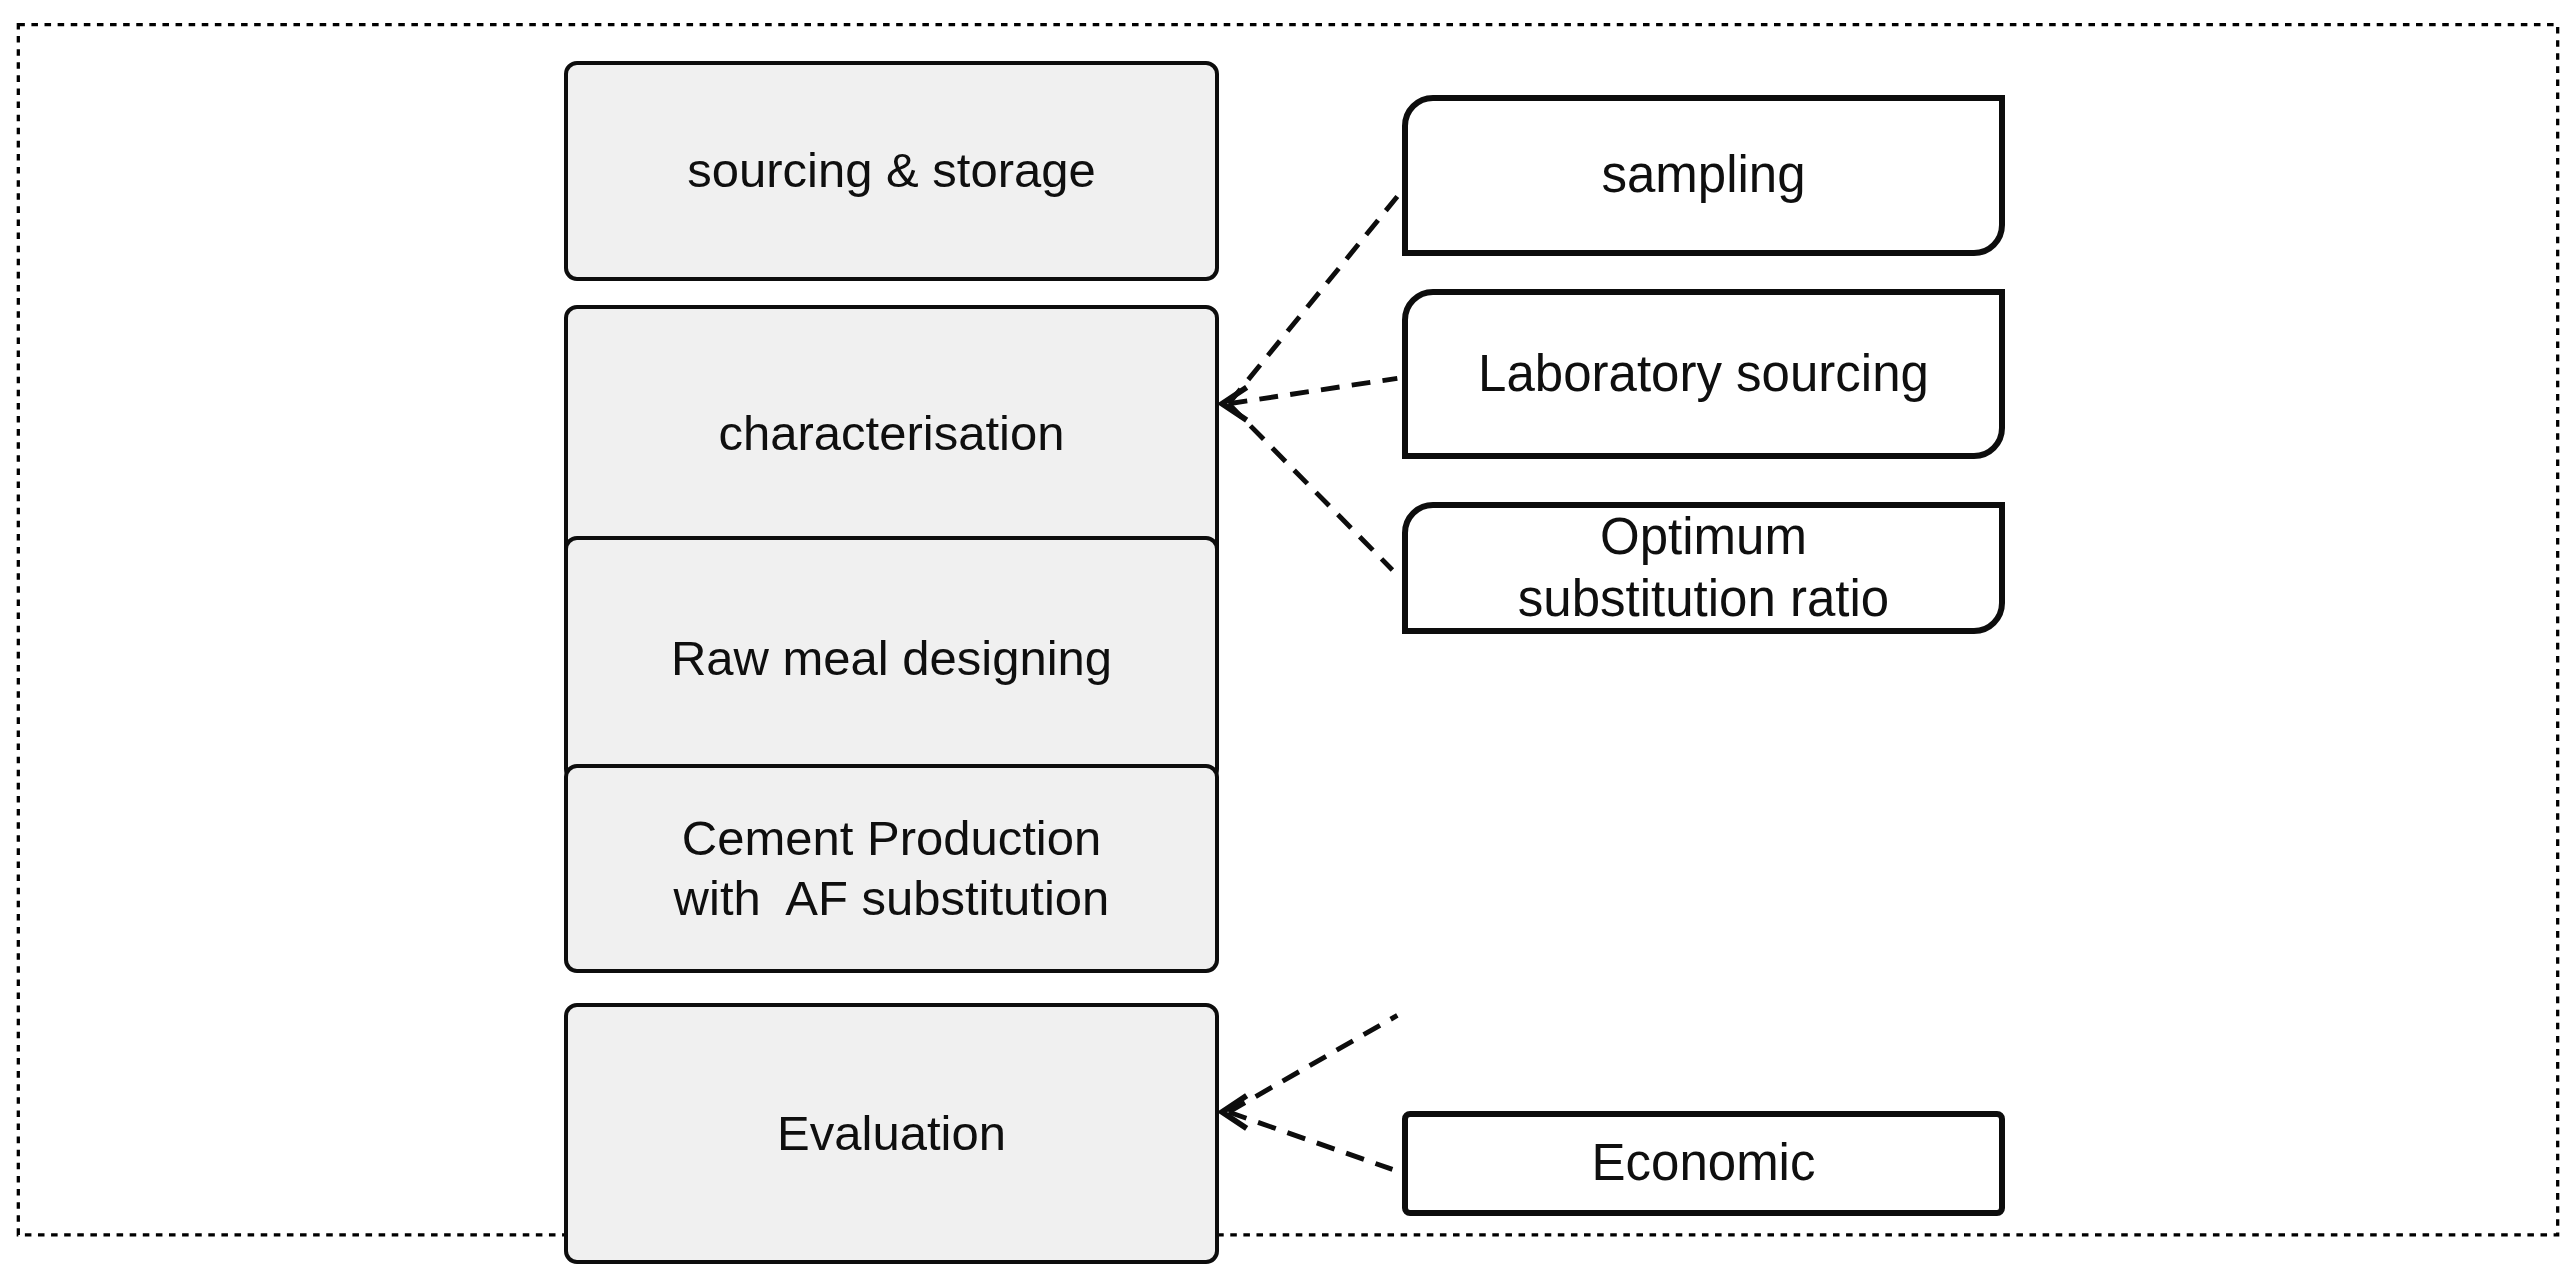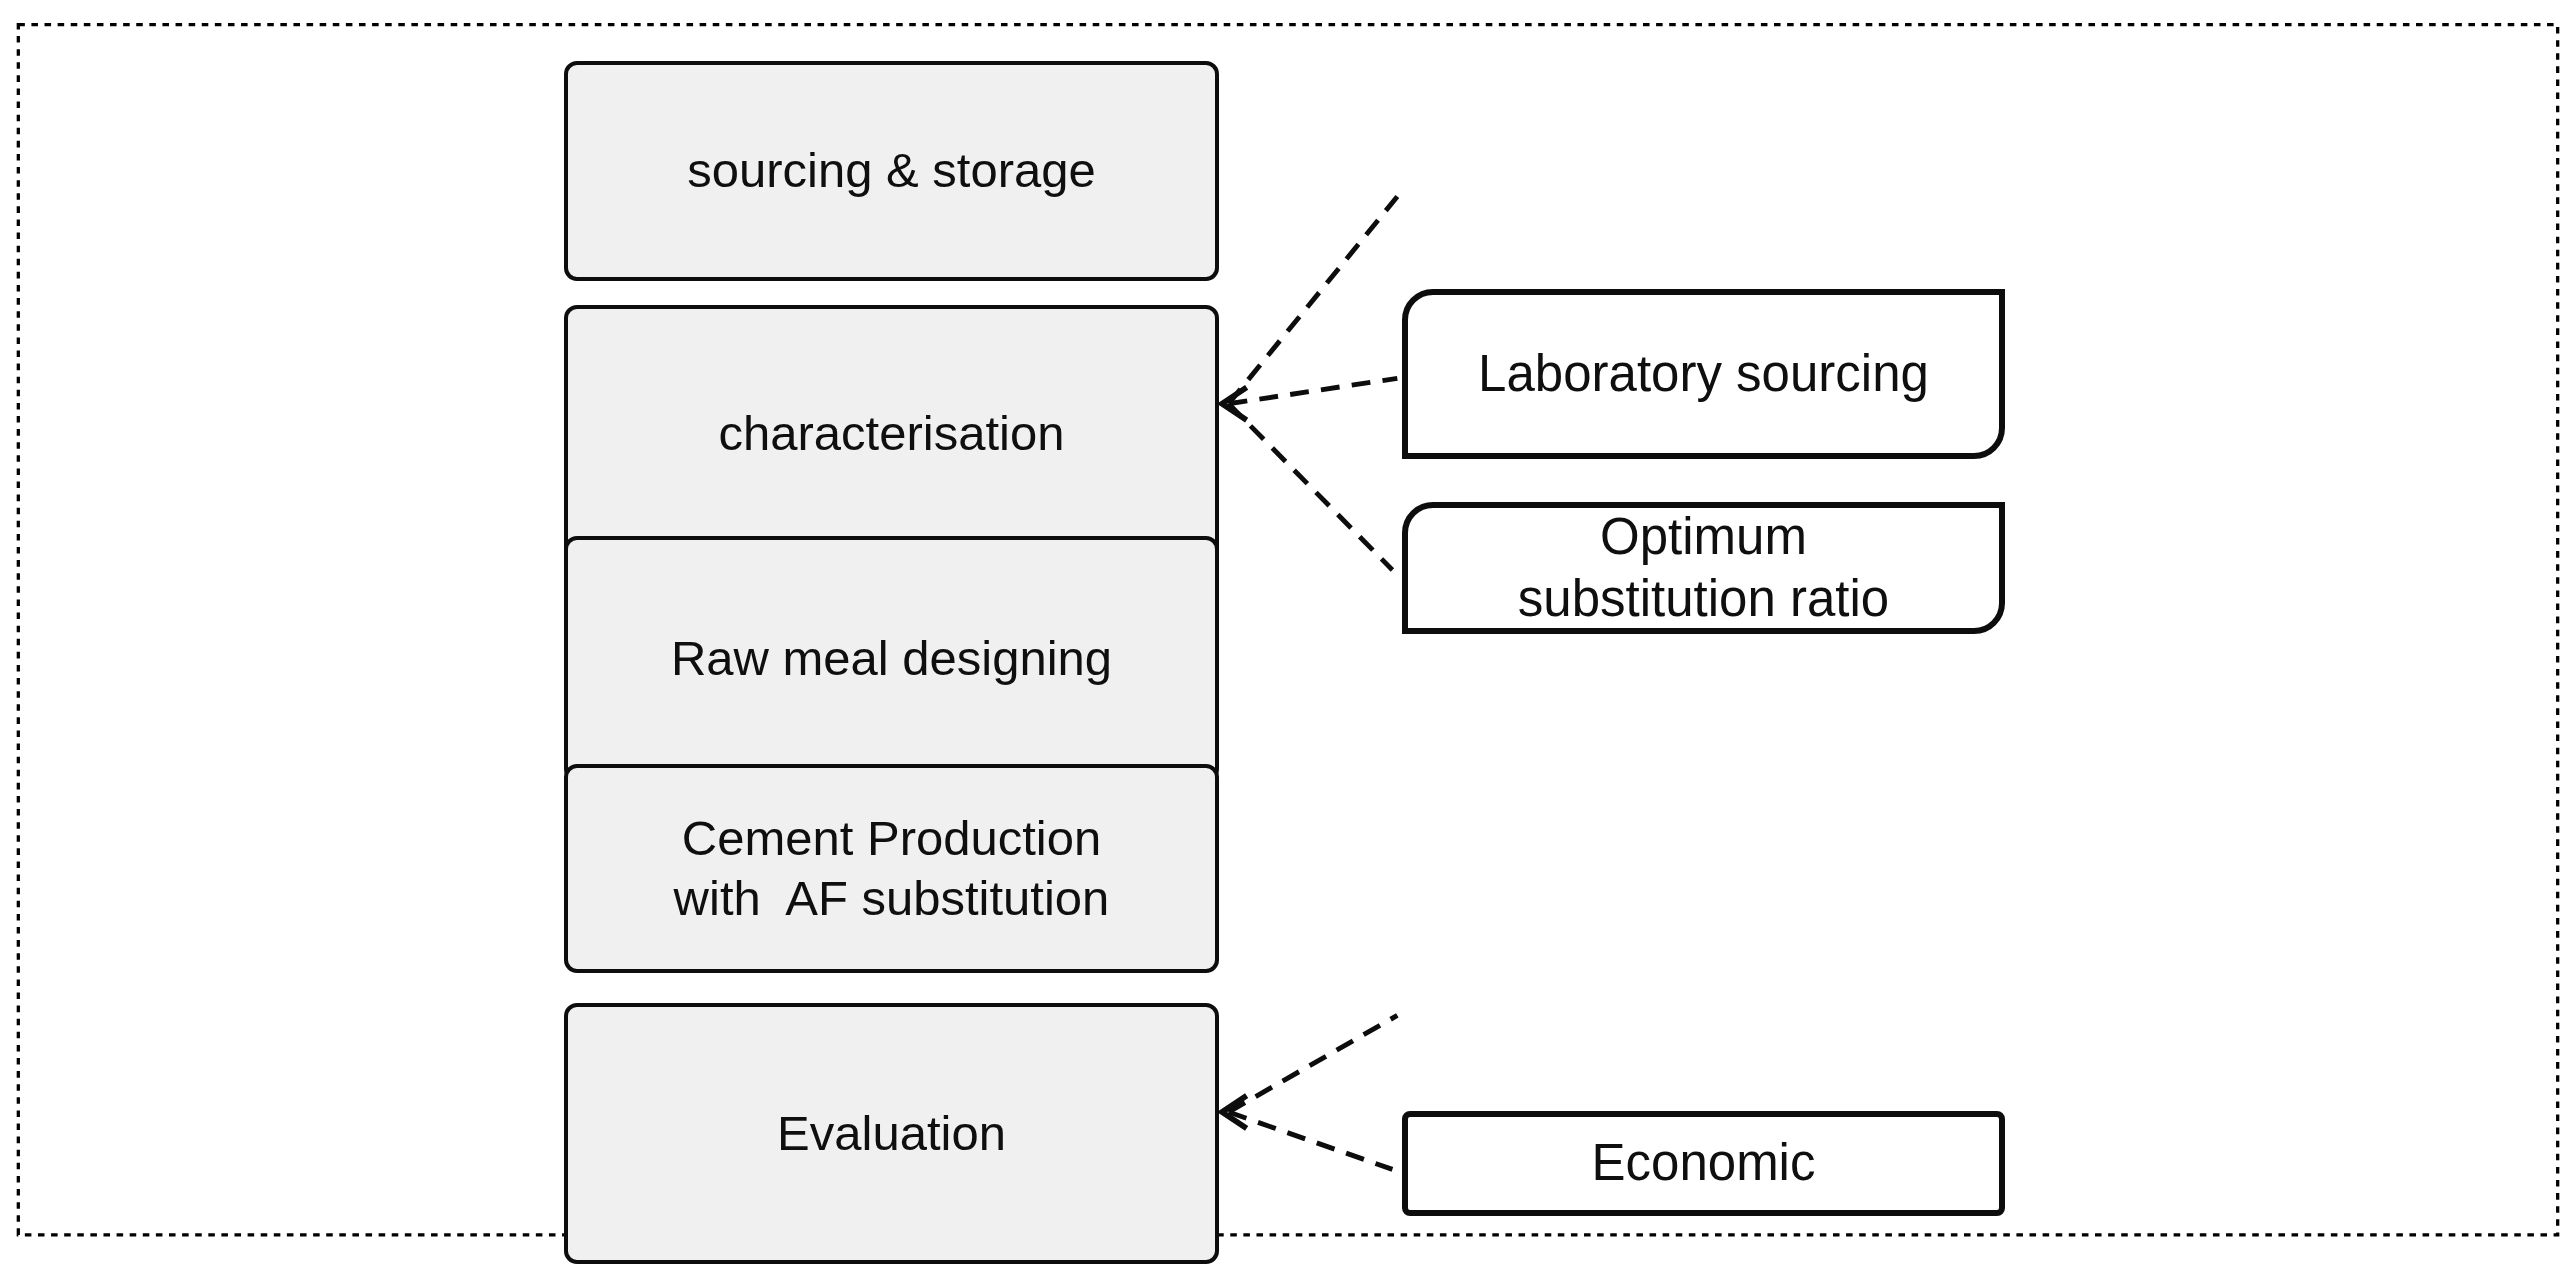--- a/index.html
+++ b/index.html
@@ -72,20 +72,23 @@
 
   <div class="box left-box" style="top:764px;height:209px;">
     <span>Cement Production
 with  AF substitution</span>
   </div>
 
   <div class="box left-box" style="top:1003px;height:261px;">
     <span>Evaluation</span>
   </div>
 
+  <div class="box right-box" style="top:95px;height:161px;">
+    <span>sampling</span>
+  </div>
 
   <div class="box right-box" style="top:289px;height:170px;">
     <span>Laboratory sourcing</span>
   </div>
 
   <div class="box right-box" style="top:502px;height:132px;">
     <span>Optimum
 substitution ratio</span>
   </div>
 

